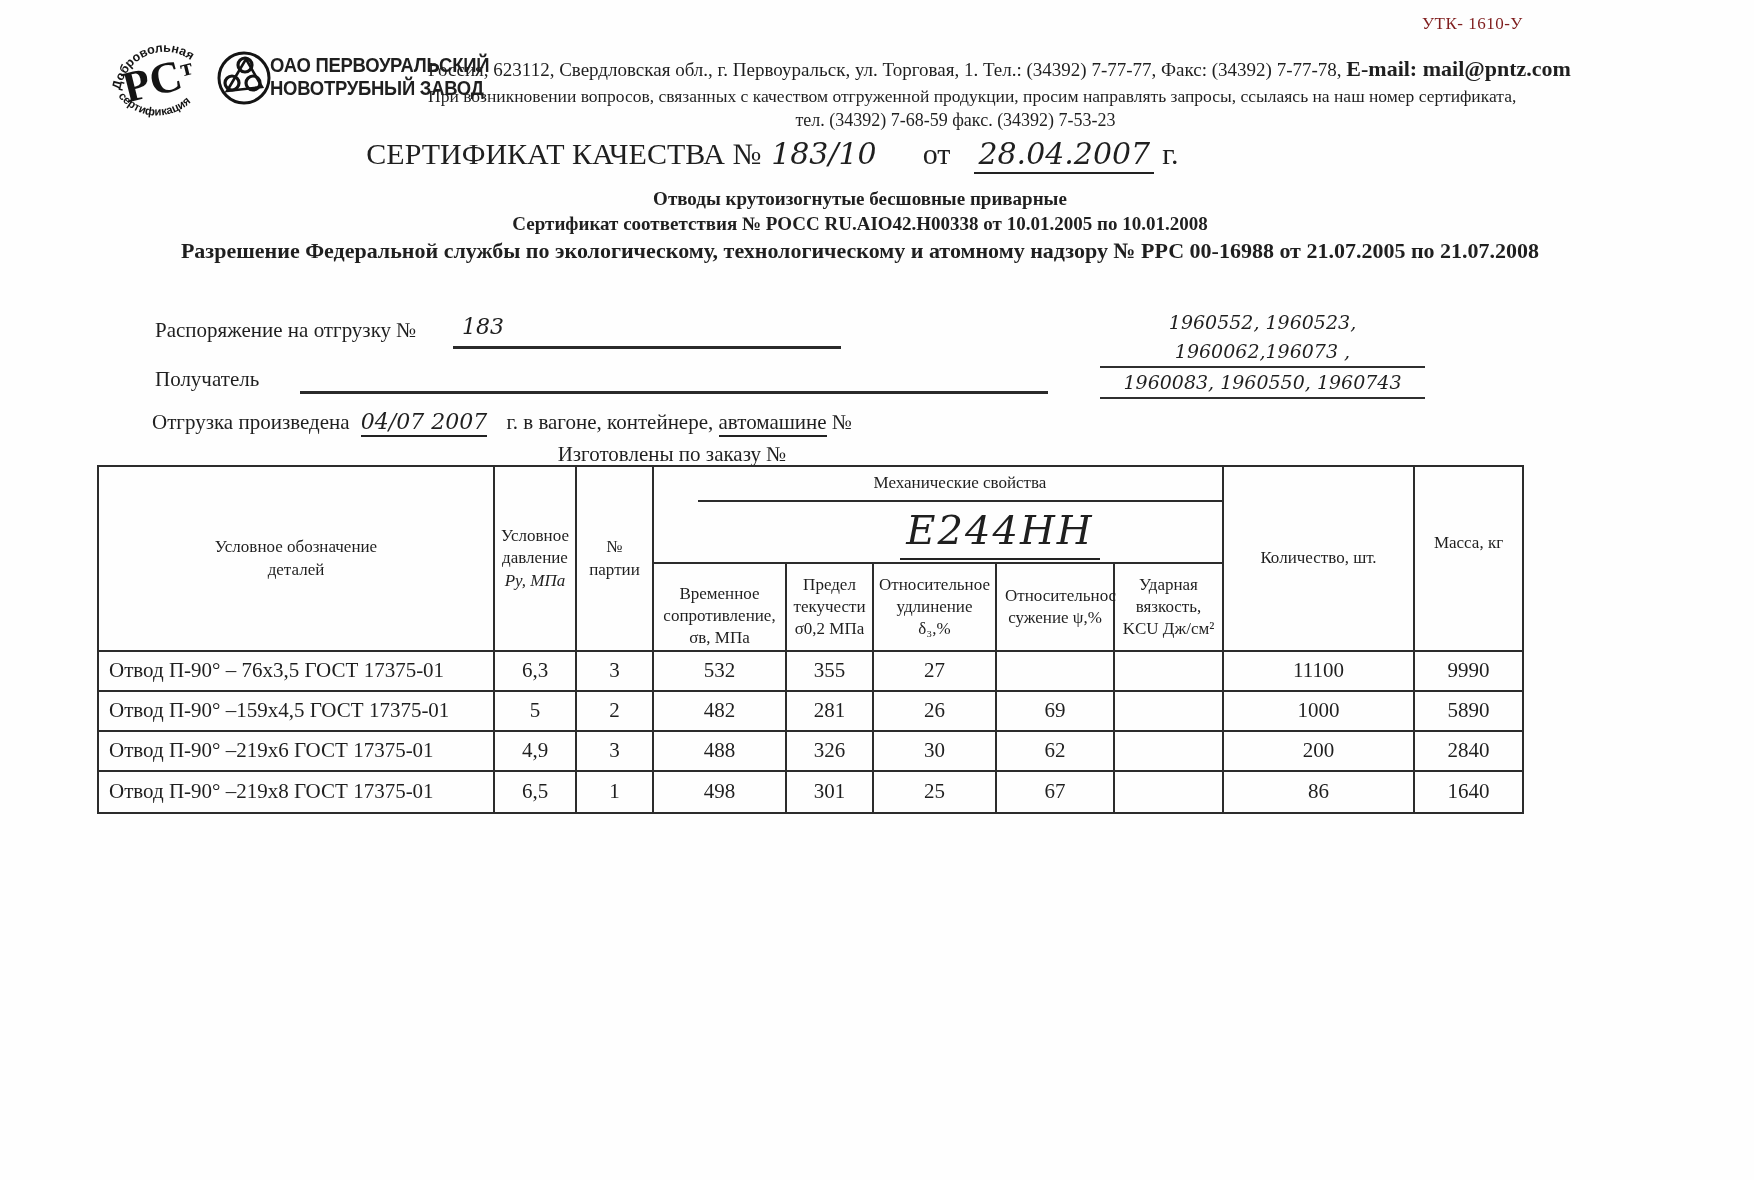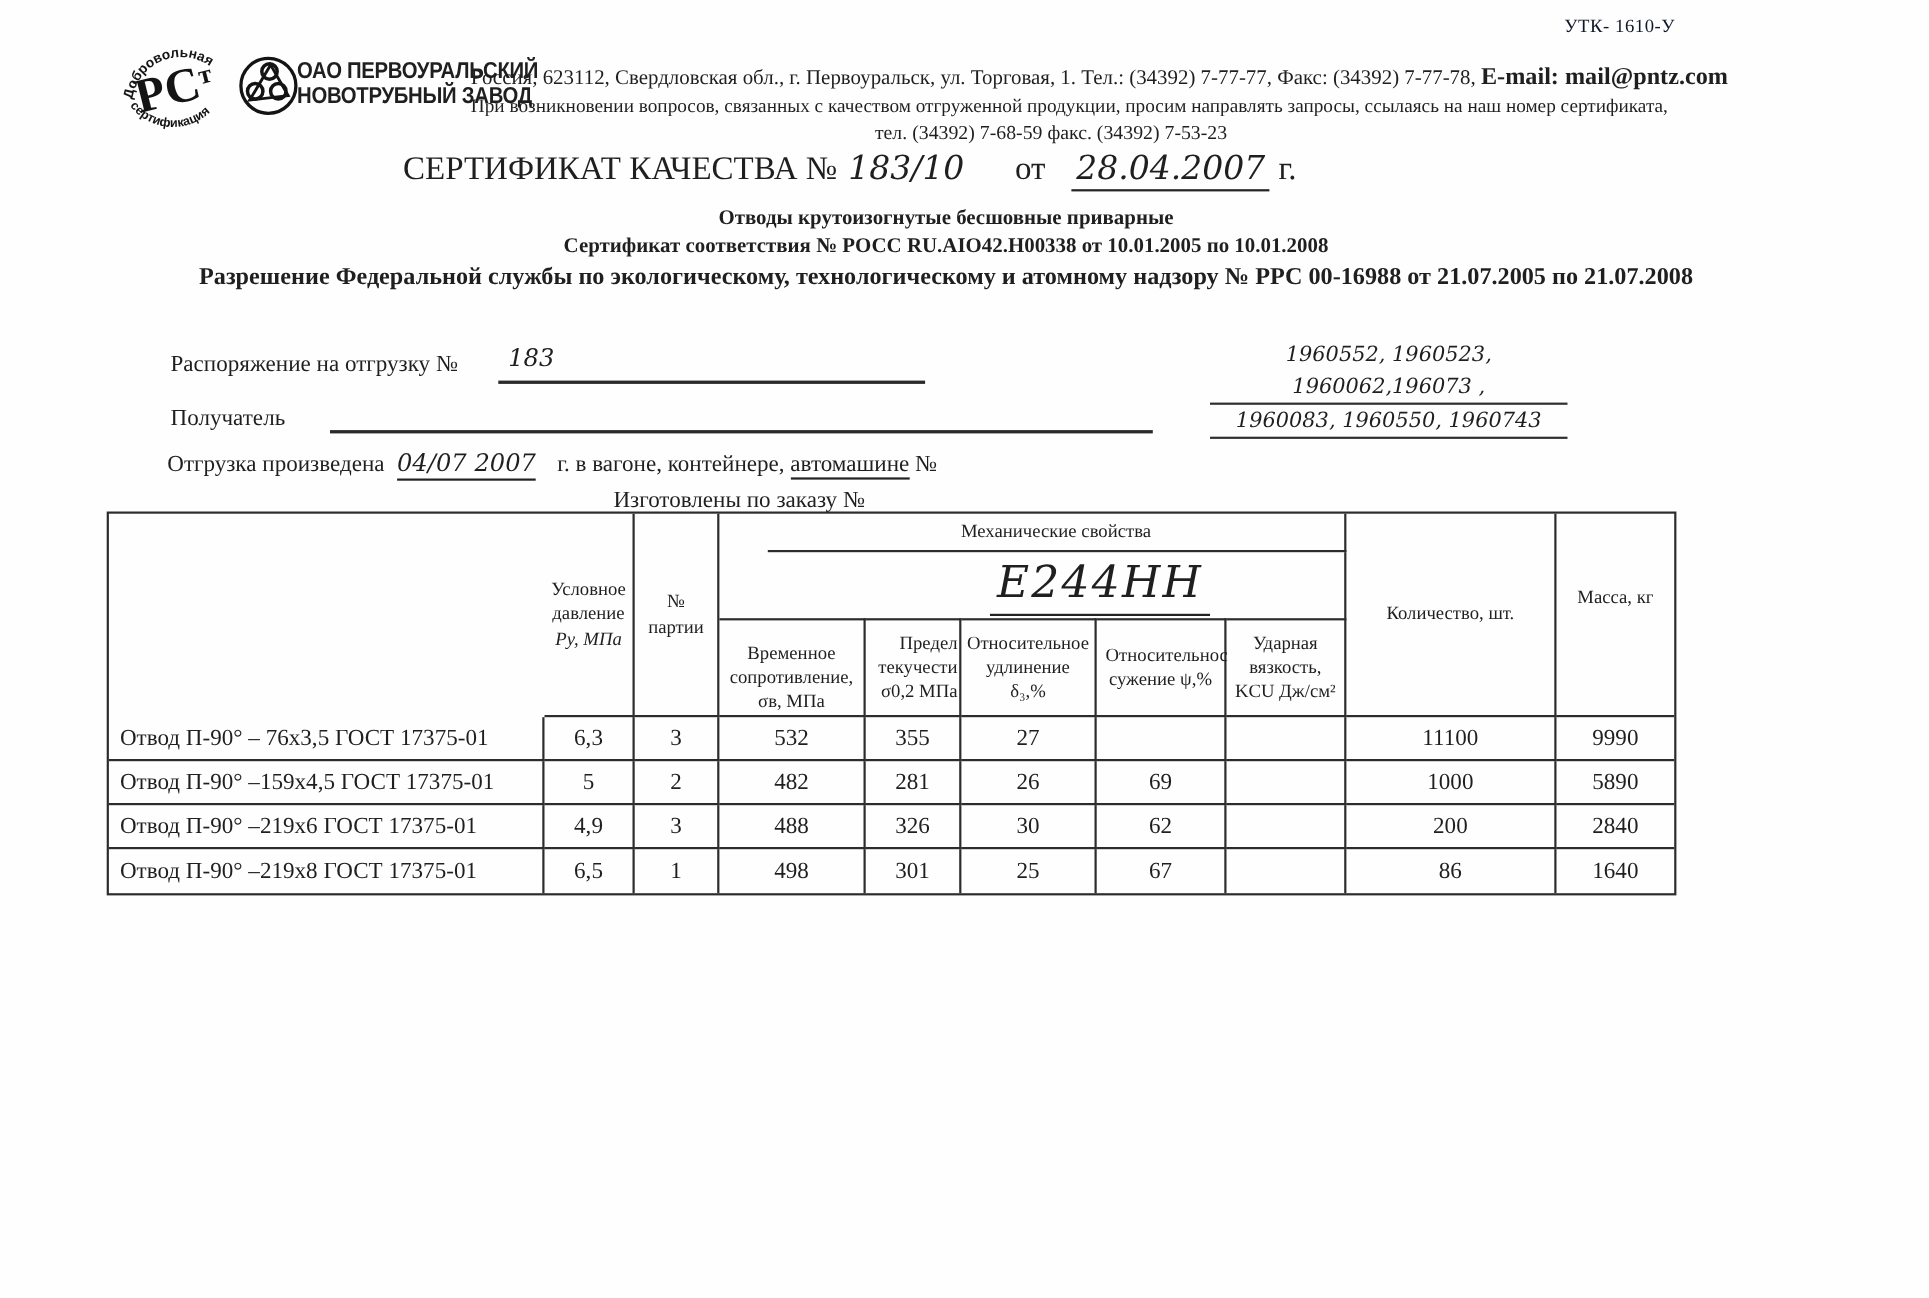--- a/index.html
+++ b/index.html
@@ -5,21 +5,21 @@
   html,body{margin:0;padding:0;background:#e8e8e8;}
   .page{
     position:relative;
     width:1754px;height:1180px;
     background:#fefefe;
     font-family:"Liberation Serif","DejaVu Serif",serif;
     color:#1f1f1f;
     overflow:hidden;
   }
   
-  .doc-code{position:absolute;left:1422px;top:14px;font-size:17px;color:#0f172a;letter-spacing:.5px;}
+  .doc-code{position:absolute;left:1422px;top:14px;font-size:17px;color:#7f1d1d;letter-spacing:.5px;}
   .rst-logo{position:absolute;left:104px;top:30px;}
   .pntz-logo{position:absolute;left:216px;top:50px;}
   .org-name{
     position:absolute;left:270px;top:53px;
     font-family:"Liberation Sans","DejaVu Sans",sans-serif;
     font-weight:bold;font-size:21px;line-height:1.1;
     transform:scaleX(.88);transform-origin:left top;letter-spacing:-.3px;
     white-space:nowrap;
   }
   .addr-block{position:absolute;left:428px;top:56px;width:1055px;}
@@ -72,21 +72,21 @@
   .grade-text{
     font-family:"DejaVu Serif",serif;font-style:italic;font-size:40px;font-weight:500;
     letter-spacing:2px;border-bottom:2.5px solid #222;padding:0 6px 2px;
     transform:translateX(62px);
   }
   .hdr-inner{display:inline-block;}
   .w160{width:170px;}
   .w70{width:70px;}
   .w55{width:58px;}
   .w120{width:122px;margin-top:18px;}
-  .w80{width:82px;text-align:right;}
+  .w80{width:82px;}
   .w110{width:112px;}
   .w100{width:100px;}
   .mass-cell{padding-bottom:30px;}
   .data{font-size:21px;}
   .name-cell{justify-content:flex-start;text-align:right;padding-left:10px;}
   .ital{font-style:italic;}
 </style>
 </head>
 <body>
 
@@ -164,20 +164,23 @@
     <span class="date hand u">04/07 2007</span>
     <span>г. в вагоне, контейнере,</span>
     <span class="u">автомашине</span>
     <span>№</span>
   </div>
 
   <div class="made-row">Изготовлены по заказу №</div>
 
   <div class="cert-table">
 
+    <div class="cell c1 rh br bb">
+      <span class="hdr-inner w160">Условное обозначение деталей</span>
+    </div>
     <div class="cell c2 rh br bb">
       <span class="hdr-inner w70"><span>Условное давление</span> <span class="ital">Ру, МПа</span></span>
     </div>
     <div class="cell c3 rh br bb">
       <span class="hdr-inner w55">№ партии</span>
     </div>
 
     <div class="cell mech-banner br bb">
       <span>Механические свойства</span>
     </div>

